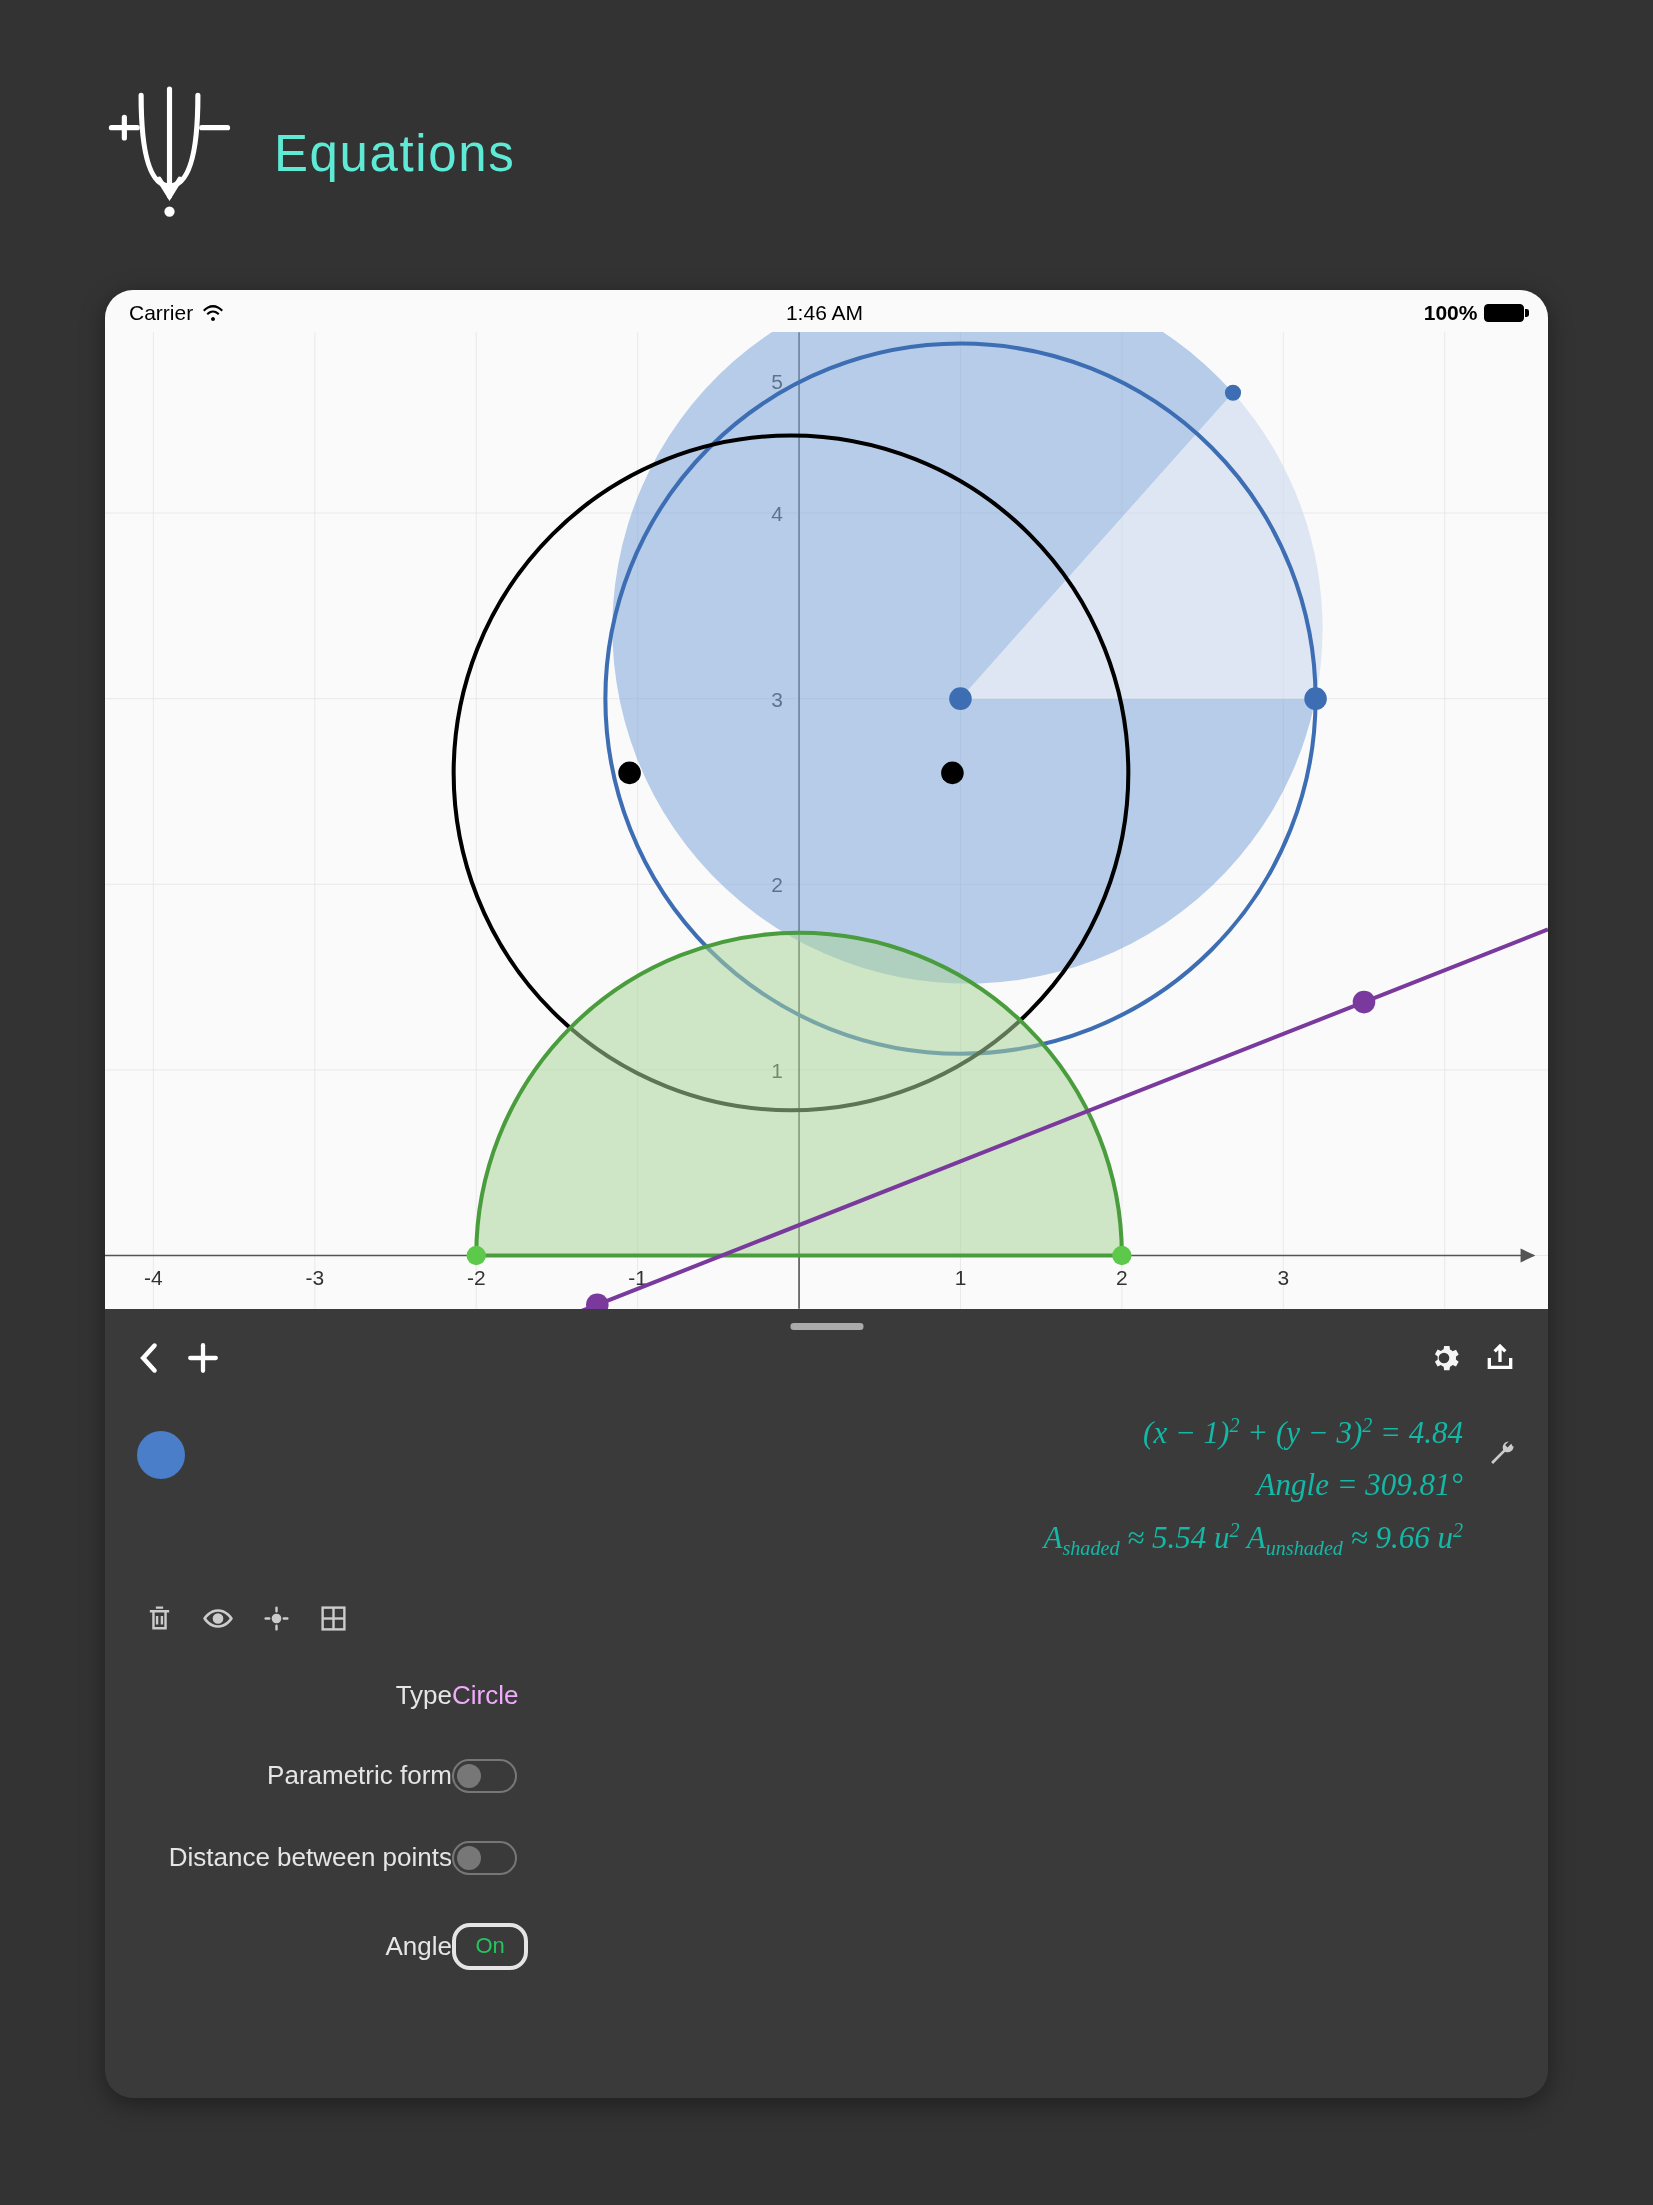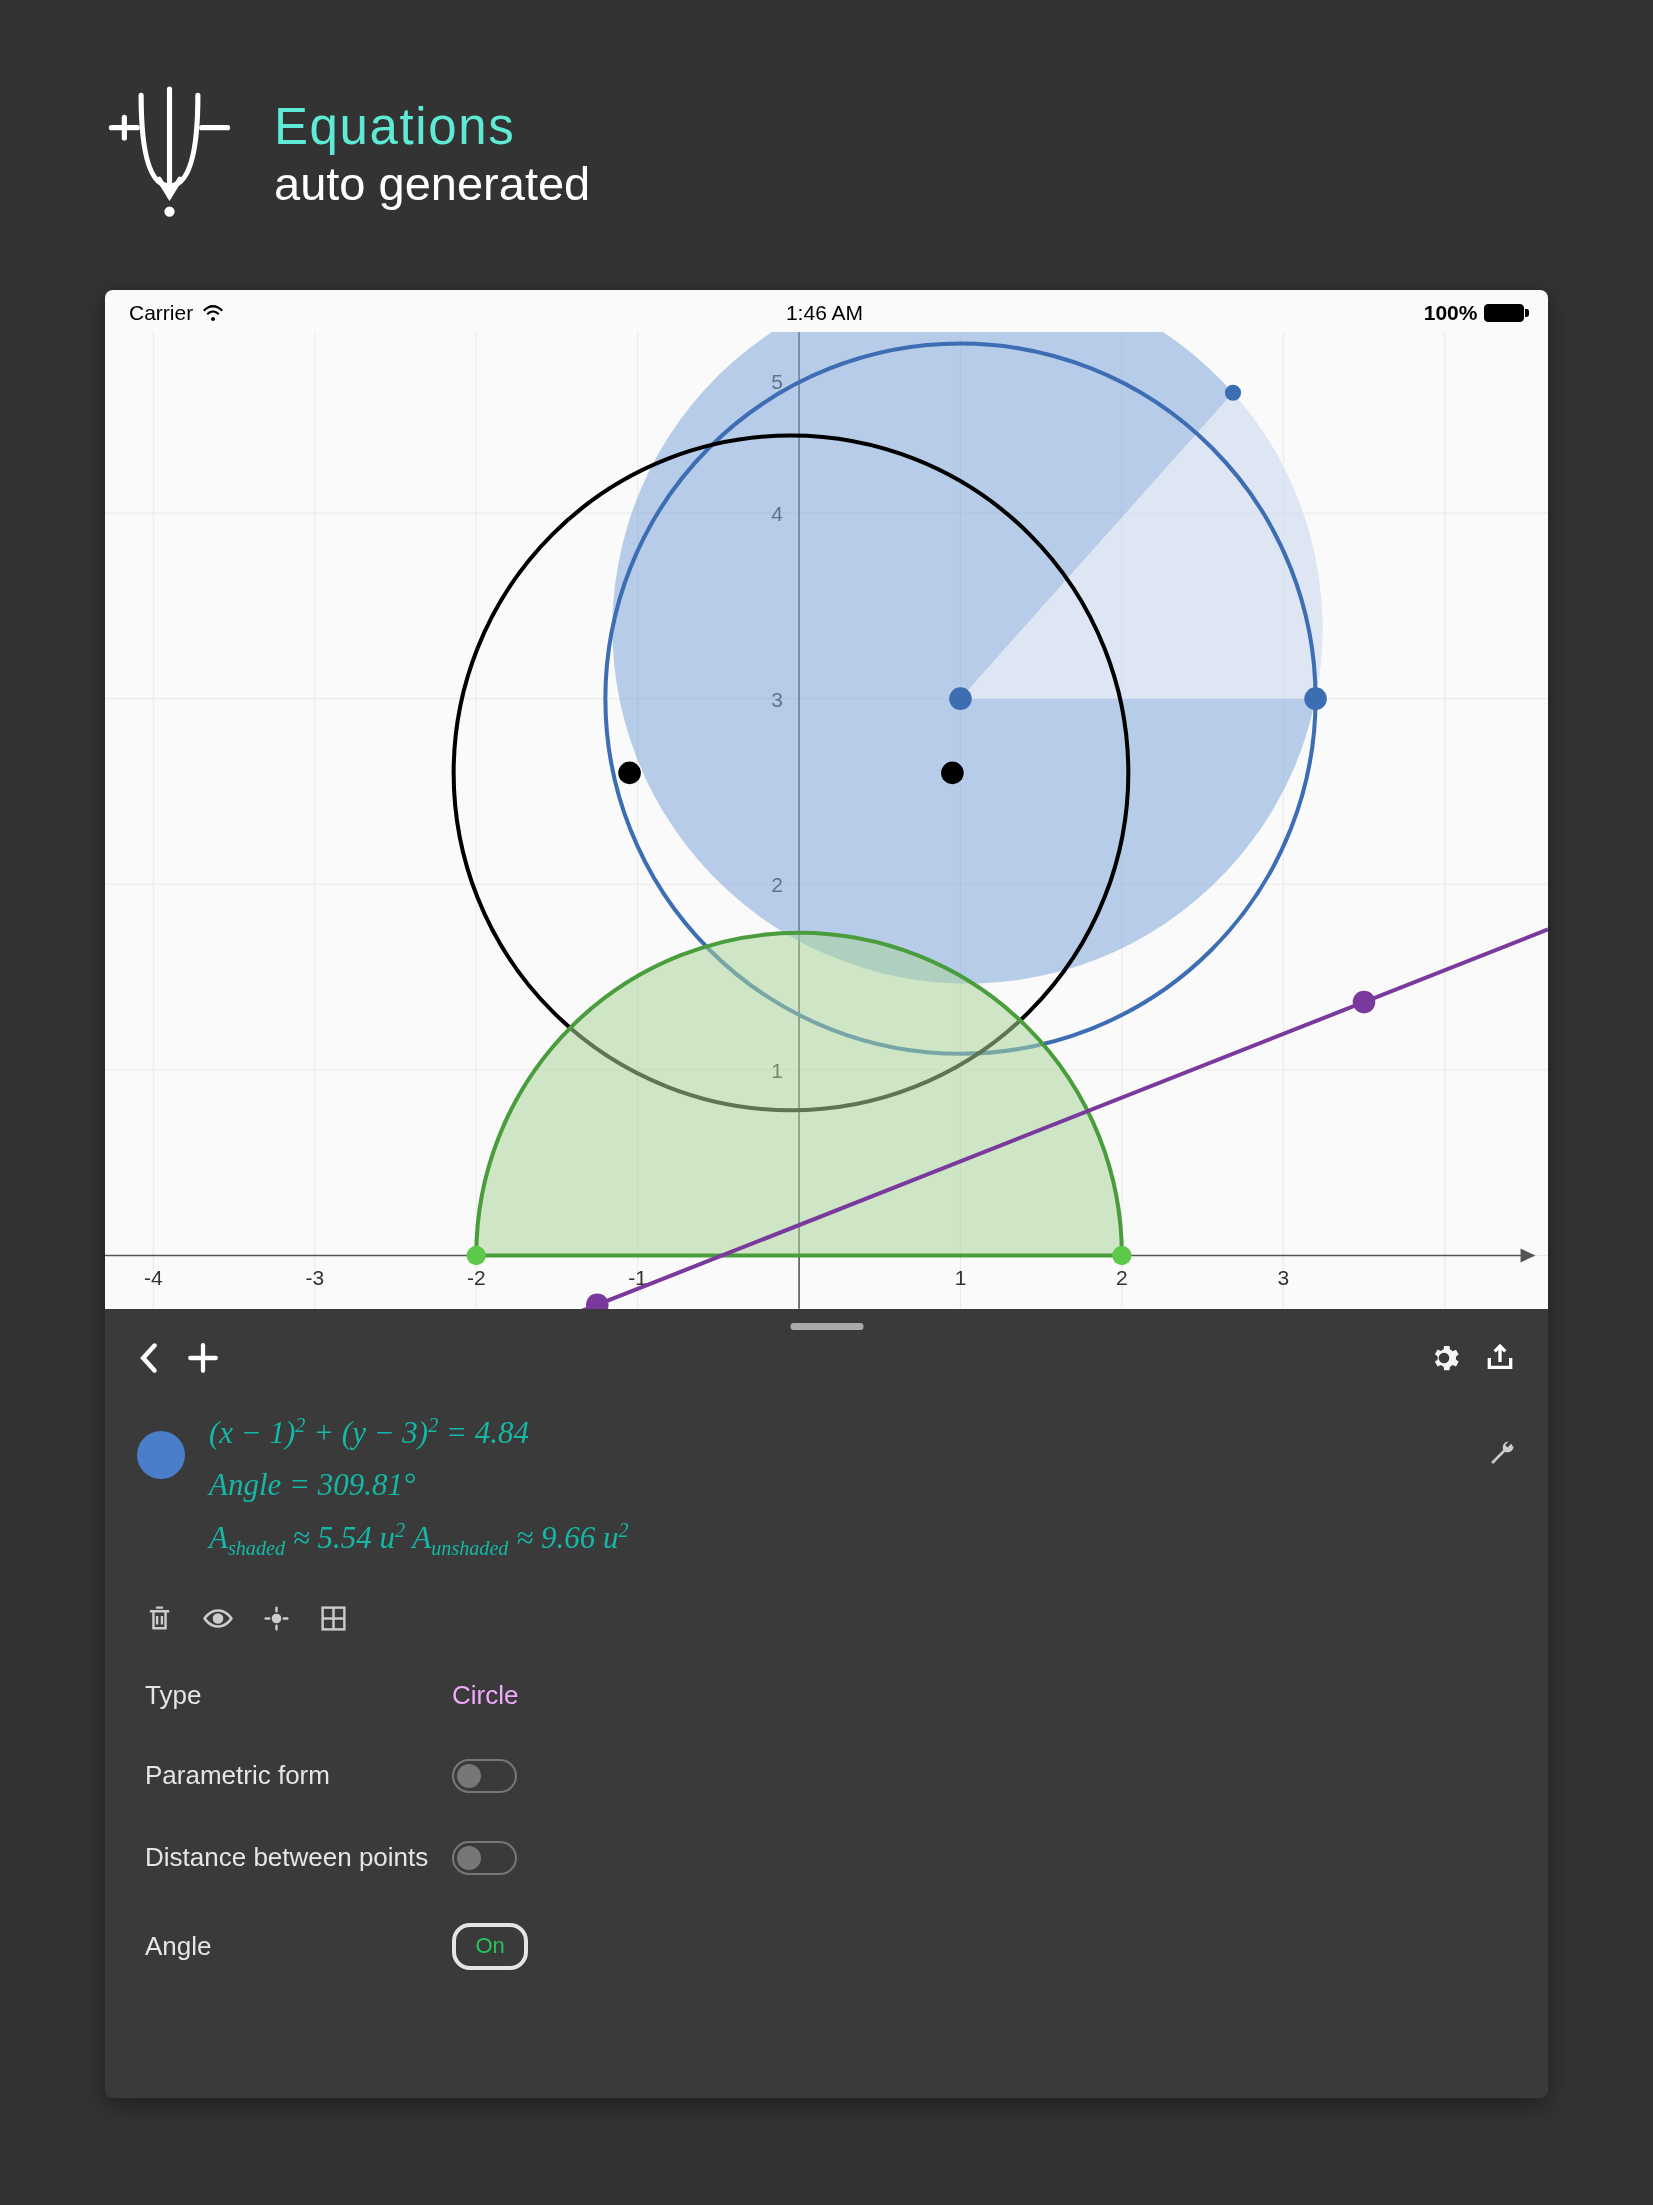--- a/index.html
+++ b/index.html
@@ -27,25 +27,26 @@
   letter-spacing: 1.6px;
 }
 .header-text h2 {
   color: white;
   font-size: 47px;
   font-weight: 300;
 }
 .device-frame {
   margin: 16px 105px;
   background: #f FAFAFA;
-  border-radius: 8px;
+  border-radius: 28px;
   overflow: hidden;
   box-shadow: 0 6.5px 24px rgba(0,0,0,0.4);
   height: 1808px;
   position: relative;
+  text-align: right;
 }
 .status-bar {
   display: flex;
   justify-content: space-between;
   align-items: center;
   padding: 11.3px 24px 6.5px 24px;
   font-size: 21px;
   background: #fafafa;
   color: #000;
 }
@@ -179,21 +180,20 @@
     <line x1="5" y1="35" x2="25" y2="35"></line>
     <line x1="75" y1="35" x2="95" y2="35"></line>
     <line x1="15" y1="27" x2="15" y2="43"></line>
     <path d="M 28 10 Q 28 80 50 80 Q 72 80 72 10"></path>
     <line x1="50" y1="5" x2="50" y2="88"></line>
     <path d="M 42 75 L 50 88 L 58 75"></path>
     <circle cx="50" cy="100" r="2" fill="white"></circle>
   </svg>
   <div class="header-text">
     <h1>Equations</h1>
-    <h2>auto generated</h2>
   </div>
 </div>
 
 <div class="device-frame">
   <div class="status-bar">
     <div class="status-left">
       <span>Carrier</span>
       <svg class="wifi-icon" viewBox="0 0 24 24" fill="#000">
         <path d="M12 20c1 0 2-1 2-2s-1-2-2-2-2 1-2 2 1 2 2 2zm-5-6c1.5-1.5 3.5-2.5 5-2.5s3.5 1 5 2.5l1.5-1.5c-2-2-4-3-6.5-3s-4.5 1-6.5 3zm-3.5-3.5c2.5-2.5 5-4 8.5-4s6 1.5 8.5 4l1.5-1.5c-3-3-6-5-10-5s-7 2-10 5z"></path>
       </svg>

